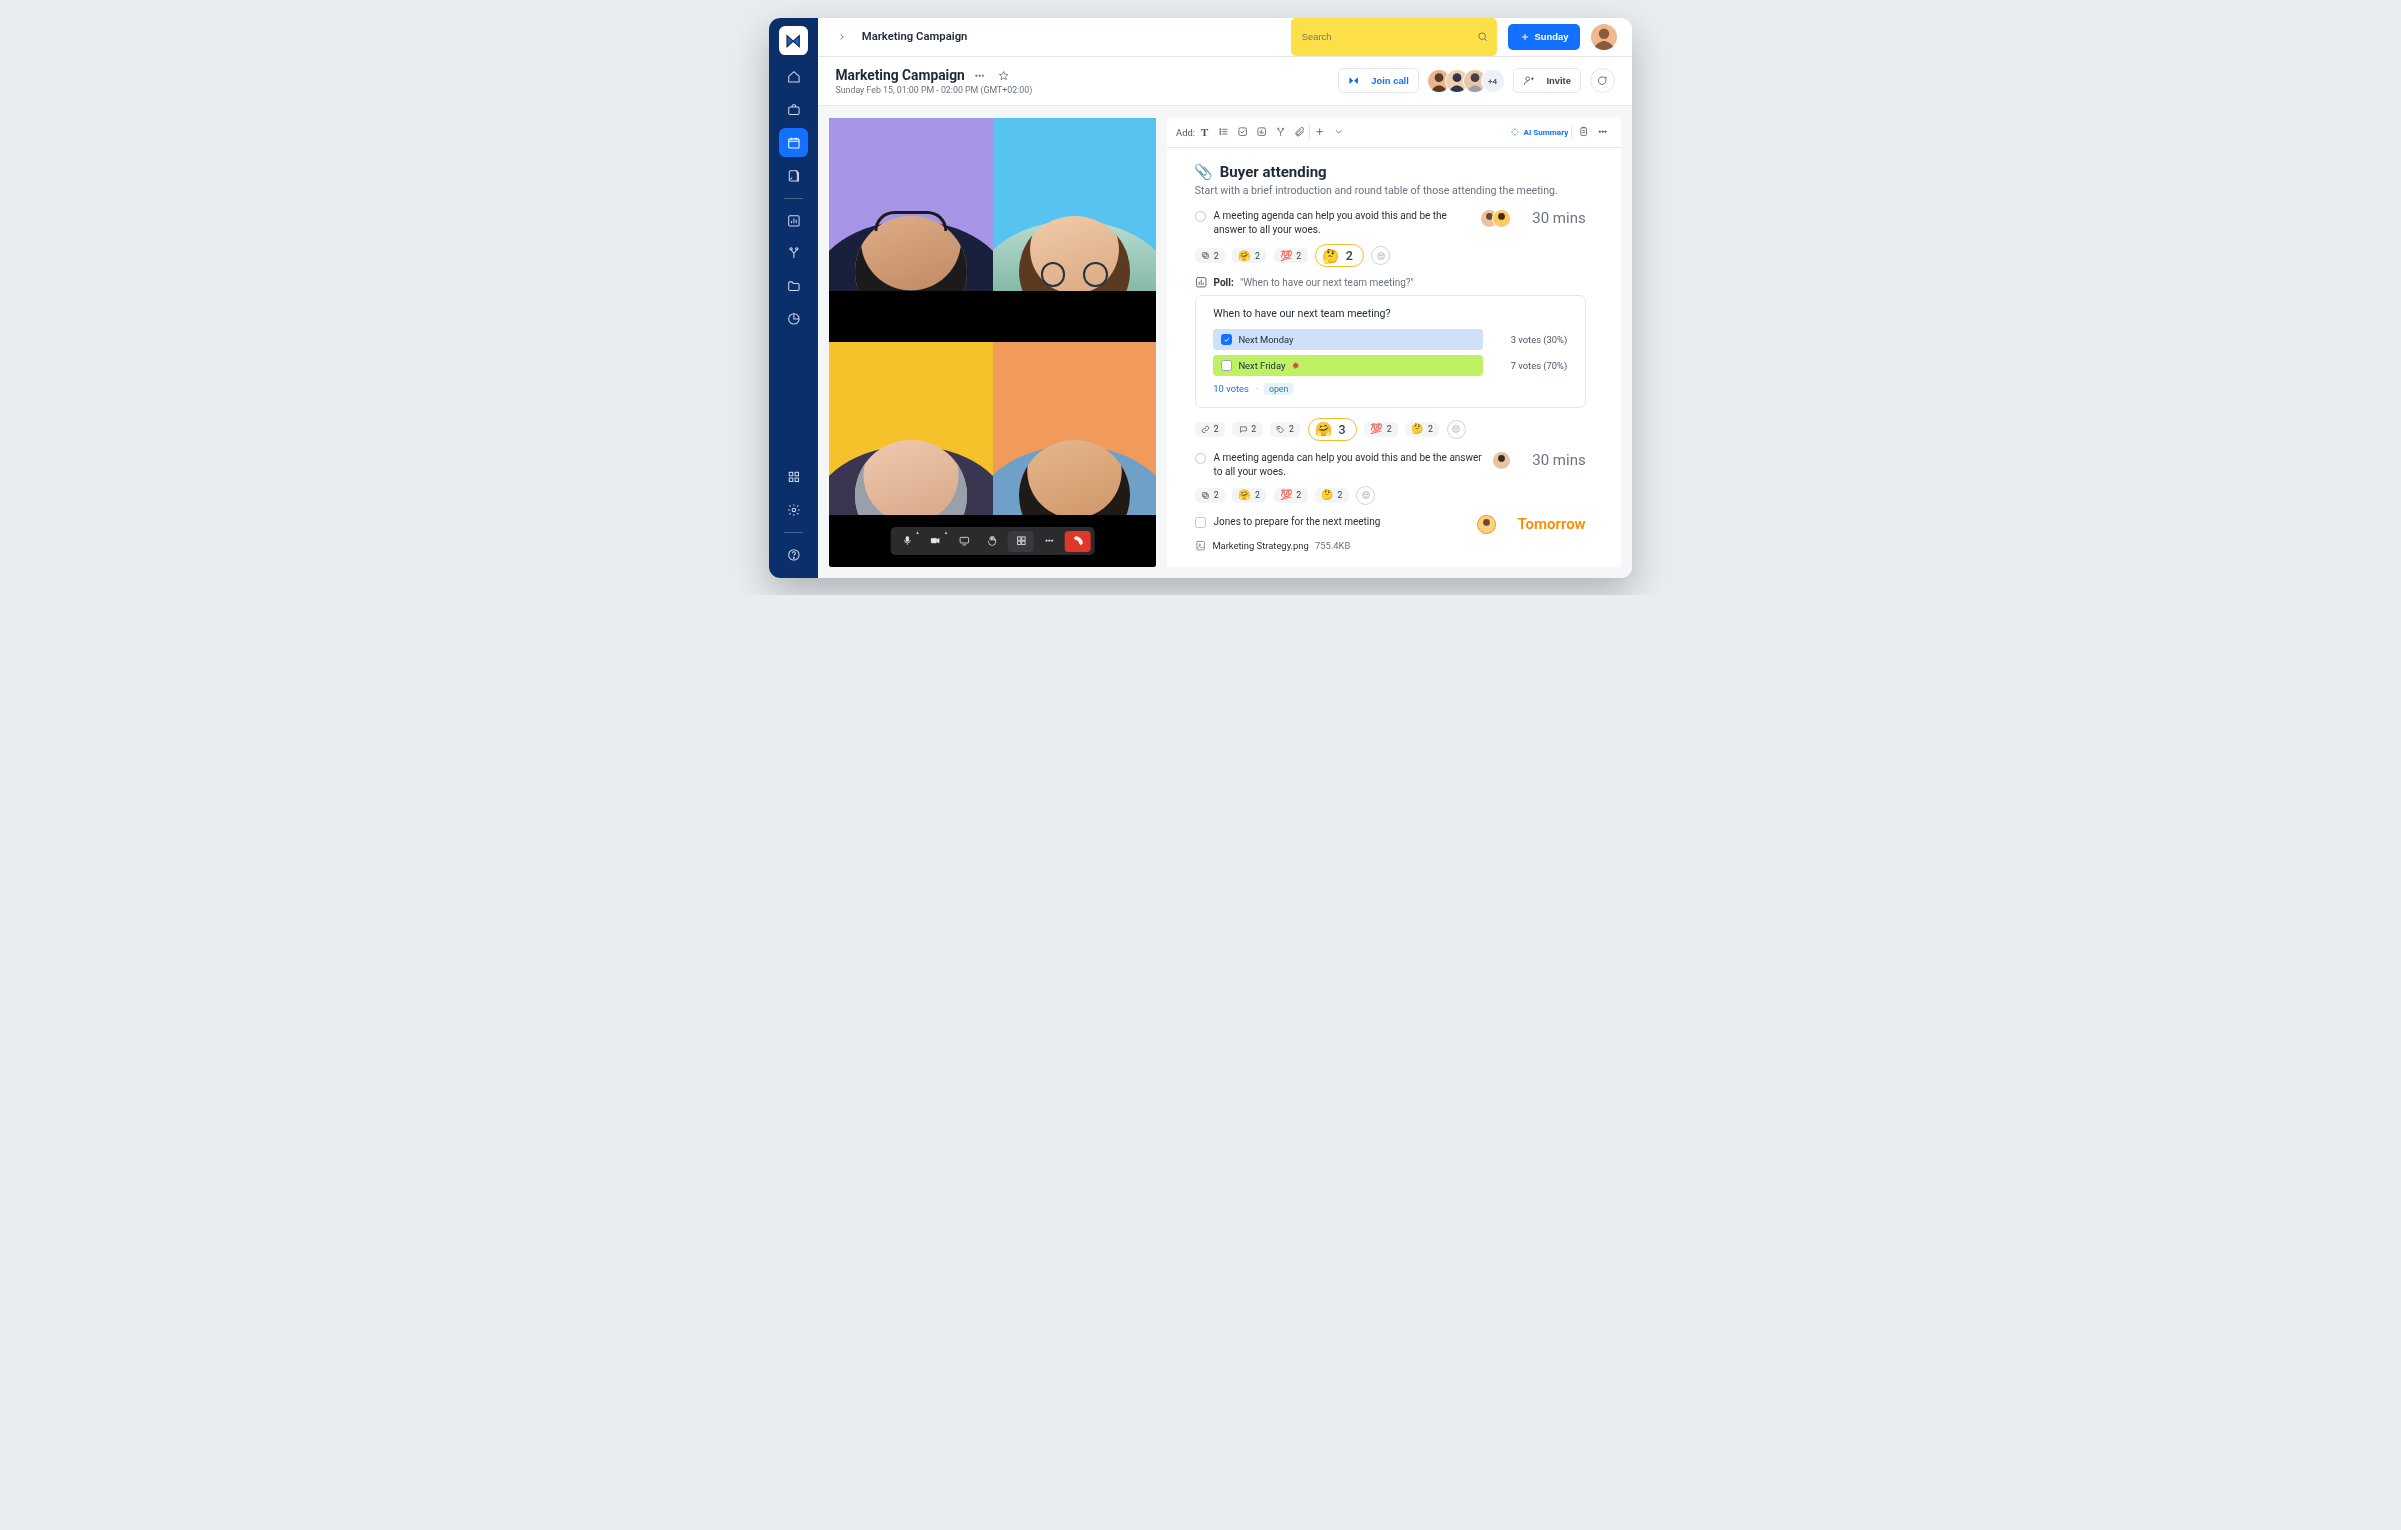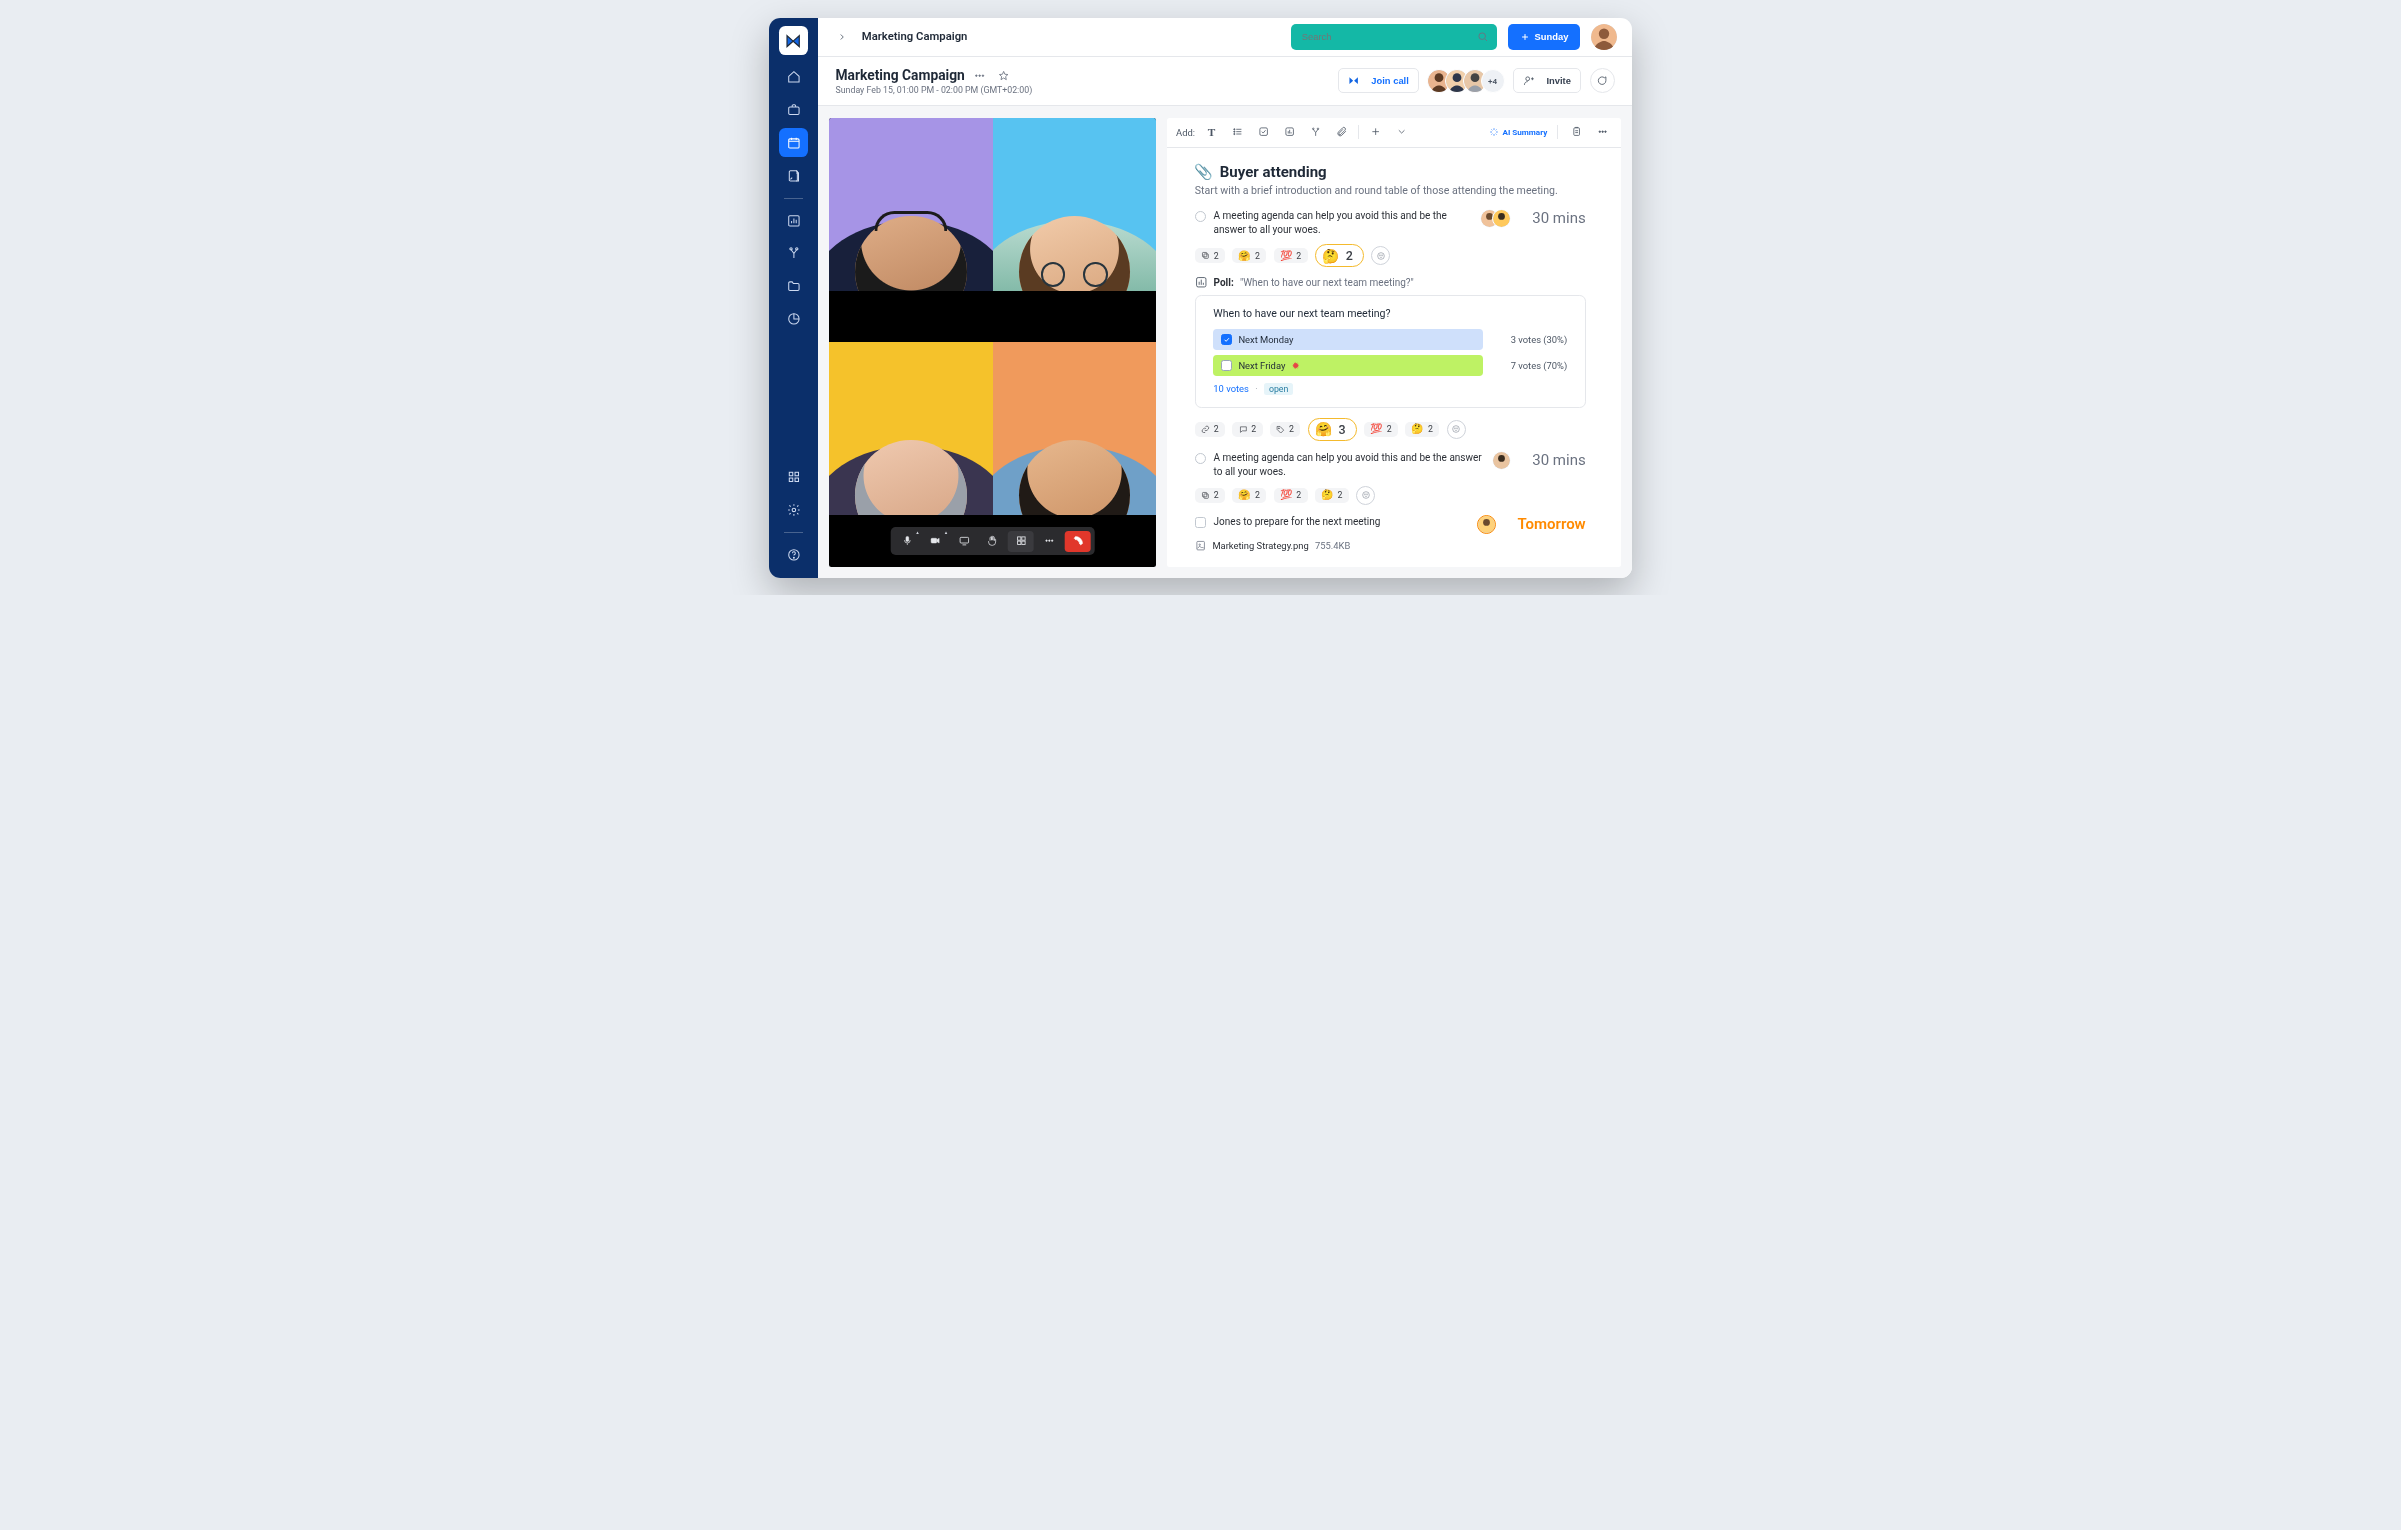--- a/index.html
+++ b/index.html
@@ -65,21 +65,21 @@
   .main{display:flex;flex-direction:column;min-width:0}
   .topbar{
     height:39px;display:flex;align-items:center;gap:11.3px;
     padding:0 15px;border-bottom:0.6px solid var(--line);
   }
   .chevron-btn{width:17.5px;height:17.5px;display:flex;align-items:center;justify-content:center;border-radius:3.8px;cursor:pointer;color:#4b5563}
   .chevron-btn svg{width:10px;height:10px;stroke:currentColor;fill:none;stroke-width:2}
   .breadcrumb{font-size:11.3px;font-weight:600}
   .search{
     margin-left:auto;display:flex;align-items:center;gap:6.3px;
-    background:#14b8a6;border-radius:5px;height:26px;min-width:206px;padding:0 8.8px;color:var(--muted);
+    background:#fde047;border-radius:5px;height:38px;min-width:206px;padding:0 8.8px;color:var(--muted);
   }
   .search input{border:0;background:transparent;outline:0;font-size:9.4px;flex:1;color:var(--ink)}
   .create{
     display:flex;align-items:center;gap:5px;background:var(--accent);color:#fff;
     border-radius:5px;height:26px;padding:0 11.3px;font-weight:600;font-size:9.4px;cursor:pointer;border:0;
   }
   .avatar{width:24px;height:24px;border-radius:50%;background:#d7dbe2;display:flex;align-items:center;justify-content:center;overflow:hidden}
   .avatar.lg{width:26px;height:26px}
   .avatar svg{width:100%;height:100%}
 
@@ -125,21 +125,21 @@
   }
   .cb{width:26px;height:21px;border-radius:3.8px;display:flex;align-items:center;justify-content:center;color:#e5e7eb;cursor:pointer;position:relative}
   .cb.active{background:#3a3a3e}
   .cb.red{background:var(--red);color:#fff}
   .cb svg{width:11.3px;height:11.3px;stroke:currentColor;fill:currentColor}
   .cb .caret{position:absolute;top:-1.3px;right:1.3px;font-size:5px;color:#cfd3da}
 
   
   .doc{background:#fff;margin:11.3px 11.3px 11.3px 11.3px;border-radius:2.5px;display:flex;flex-direction:column;min-width:0}
   .doc-toolbar{
-    display:flex;align-items:center;gap:7px;padding:5px 8.8px;border-bottom:0.6px solid var(--line);color:#4b5563;
+    display:flex;align-items:center;gap:0;padding:5px 8.8px;border-bottom:0.6px solid var(--line);color:#4b5563;
   }
   .tb{width:19px;height:19px;display:flex;align-items:center;justify-content:center;border-radius:3.8px;cursor:pointer;color:#4b5563}
   .tb svg{width:11.3px;height:11.3px;stroke:currentColor;fill:none;stroke-width:1.7}
   .tb .txt{font-family:Georgia,serif;font-size:11.3px;font-weight:600}
   .ai-summary{
     margin-left:auto;display:flex;align-items:center;gap:3.8px;color:var(--accent);font-size:8.1px;font-weight:700;cursor:pointer;
   }
 
   .doc-body{padding:11.3px 35px 15px 27.5px;overflow:auto;flex:1}
   .doc-body h2{display:flex;align-items:center;gap:6.3px;font-size:15px;margin:3.8px 0 3.8px}

